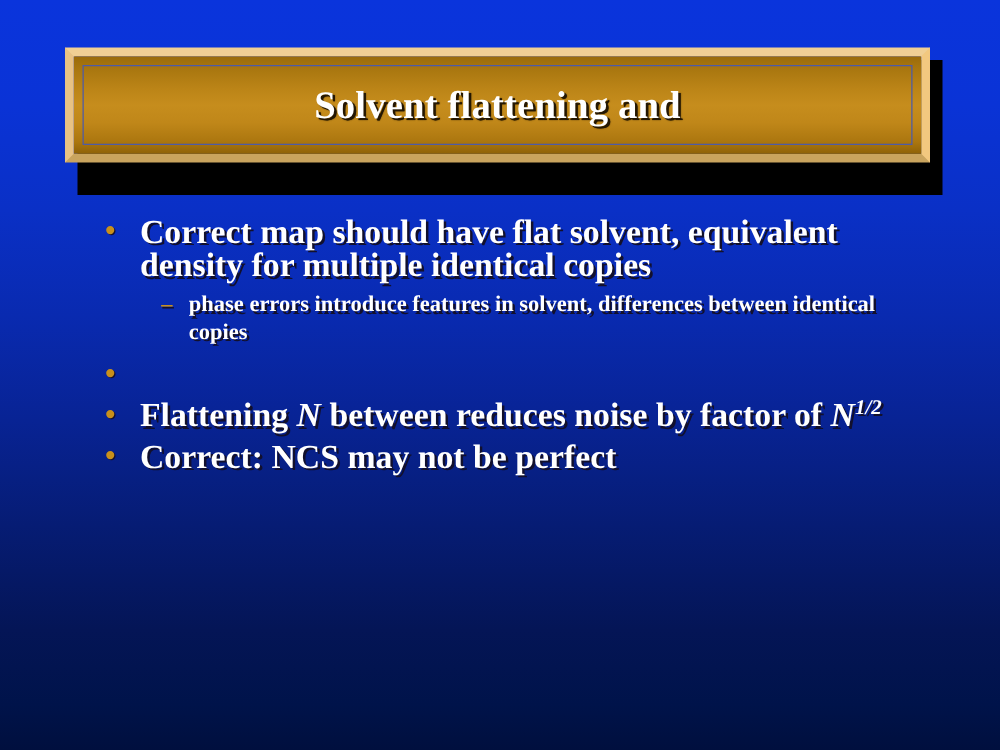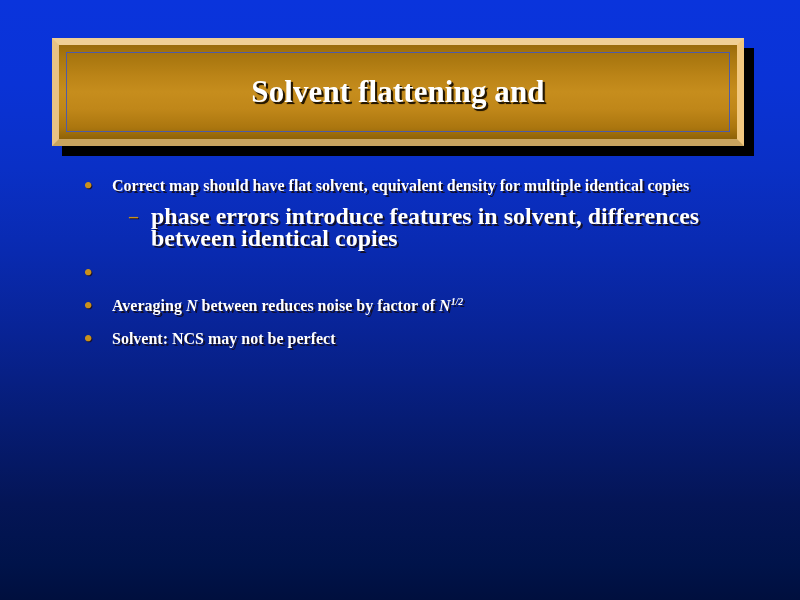--- a/index.html
+++ b/index.html
@@ -44,21 +44,21 @@
     top: 10px;
     width: 692px;
     height: 108px;
     background: #000000;
   }
   .title-box {
     position: absolute;
     left: 0;
     top: 0;
     width: 692px;
-    height: 108px;
+    height: 92px;
     box-sizing: border-box;
     border-top: 7px solid #f0cf94;
     border-left: 7px solid #e8c284;
     border-right: 7px solid #f2c87f;
     border-bottom: 7px solid #c9a45e;
     background:
       linear-gradient(to bottom,
         #9a6b0a 0%,
         #a8760f 12%,
         #bb8417 33%,
@@ -125,25 +125,25 @@
     line-height: 22px;
     text-align: left;
   }
 
   .btext {
     color: #ffffff;
     font-weight: bold;
     text-shadow: 2px 2px 0 #12102c;
   }
   .btext.l1 {
-    font-size: 16px;
+    font-size: 27px;
     line-height: 27px;
   }
   .btext.l2 {
-    font-size: 24px;
+    font-size: 18px;
     line-height: 22px;
   }
 
   .indent-l2 {
     margin-left: 45px;
     margin-top: 6px;
     margin-bottom: 10px;
   }
 
   .it { font-style: italic; }
@@ -178,22 +178,22 @@
       <span class="marker dash">–</span>
       <span class="btext l2">phase errors introduce features in solvent, differences between identical copies</span>
     </div>
 
     <div class="bullet-row l1">
       <span class="marker dot">•</span>
     </div>
 
     <div class="bullet-row l1">
       <span class="marker dot">•</span>
-      <span class="btext l1"><span>Averaging </span><span class="it">N</span><span> between reduces noise by factor of </span><span class="it">N</span><span class="sup it">1/2</span></span>
+      <span class="btext l1"><span>Flattening </span><span class="it">N</span><span> between reduces noise by factor of </span><span class="it">N</span><span class="sup it">1/2</span></span>
     </div>
 
     <div class="bullet-row l1">
       <span class="marker dot">•</span>
-      <span class="btext l1">Solvent: NCS may not be perfect</span>
+      <span class="btext l1">Correct: NCS may not be perfect</span>
     </div>
 
   </div>
 </div>
 
 </body></html>

